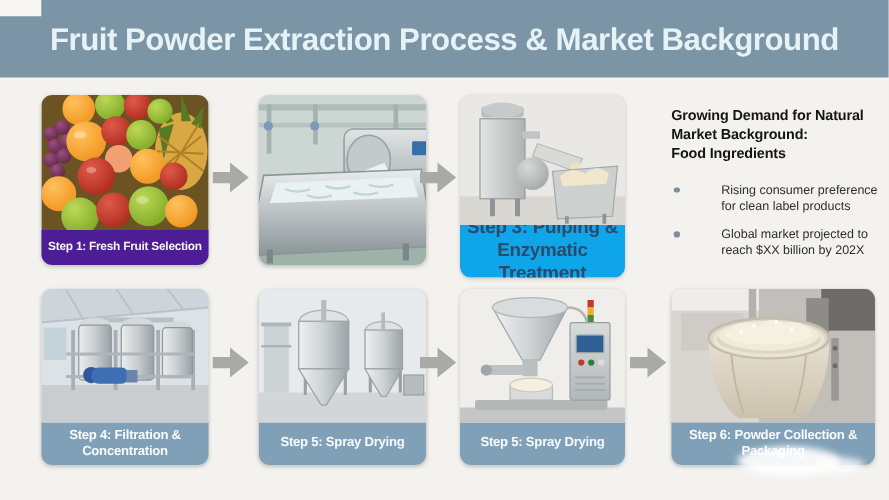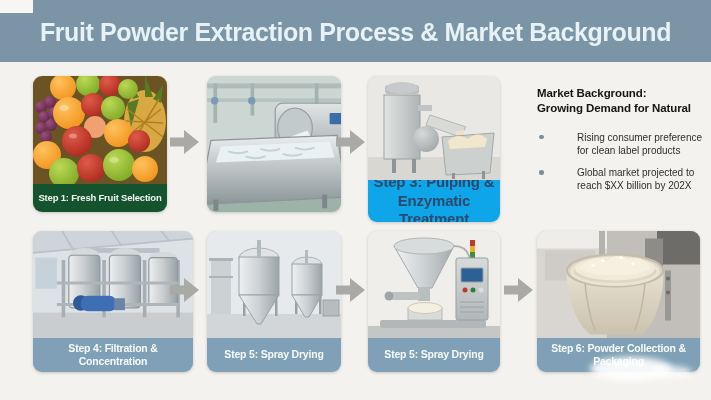--- a/index.html
+++ b/index.html
@@ -12,28 +12,28 @@
   .title{position:absolute;left:0;top:0;width:711px;height:62px;line-height:64px;
          text-align:center;color:#e6f2f6;font-size:25px;font-weight:bold;letter-spacing:-0.4px;}
 
   
   .card{position:absolute;border-radius:9px;overflow:hidden;display:flex;flex-direction:column;
         box-shadow:0 1px 3px rgba(60,60,60,.25);background:#dcdcd8;}
   .card .photo{flex:1 1 auto;position:relative;overflow:hidden;}
   .card .photo svg{position:absolute;left:0;top:0;width:100%;height:100%;}
   .caption{flex:0 0 auto;display:flex;align-items:center;justify-content:center;text-align:center;
            font-weight:bold;line-height:1.25;padding:1px 3px;letter-spacing:-0.2px;}
-  .cap-gray{background:#14532d;color:#f5f5f3;font-size:9.5px;height:26px;}
+  .cap-gray{background:#4c1d95;color:#f5f5f3;font-size:9.5px;height:26px;}
   .cap-blue{background:#7fa0b6;color:#f8fbfd;font-size:10.5px;}
   .cap-blue-dark{background:#0ea5e9;color:#2b4a6d;font-size:15px;}
 
   .card1{left:33px;top:76px;width:134px;height:136px;}
   .card2{left:207px;top:76px;width:134px;height:136px;}
   .card3{left:368px;top:76px;width:132px;height:146px;}
-  .card4{left:33px;top:231px;width:160px;height:141px;}
+  .card4{left:33px;top:231px;width:134px;height:141px;}
   .card5{left:207px;top:231px;width:134px;height:141px;}
   .card5b{left:368px;top:231px;width:132px;height:141px;}
   .card6{left:537px;top:231px;width:163px;height:141px;}
   .cap-h26{height:26px;} .cap-h32{height:32px;} .cap-h40{height:40px;}
 
   
   .arrow{position:absolute;width:30px;height:28px;}
   .arr-r1a{left:170px;top:128px;} .arr-r1b{left:336px;top:128px;}
   .arr-r2a{left:170px;top:276px;} .arr-r2b{left:336px;top:276px;} .arr-r2c{left:504px;top:276px;}
 
@@ -188,22 +188,23 @@
         <rect x="44" y="84" width="4" height="14" fill="#8f9596"></rect>
         <rect x="84" y="98" width="3" height="6" fill="#8f9596"></rect>
         <rect x="114" y="96" width="3" height="8" fill="#8f9596"></rect>
       </svg>
     </div>
     <div class="caption cap-blue-dark cap-h40">Step 3: Pulping &amp; Enzymatic Treatment</div>
   </div>
 
   <div class="market">
     <div class="mkt-heading">
+      <span>Growing Demand for Natural</span>
       <span>Market Background:</span>
-      <span>Growing Demand for Natural</span>
+      <span>Food Ingredients</span>
     </div>
     <div class="mkt-bullets">
       <div class="bullet">
         <span class="dot"></span>
         <span class="bullet-text">Rising consumer preference for clean label products</span>
       </div>
       <div class="bullet">
         <span class="dot"></span>
         <span class="bullet-text">Global market projected to reach $XX billion by 202X</span>
       </div>

